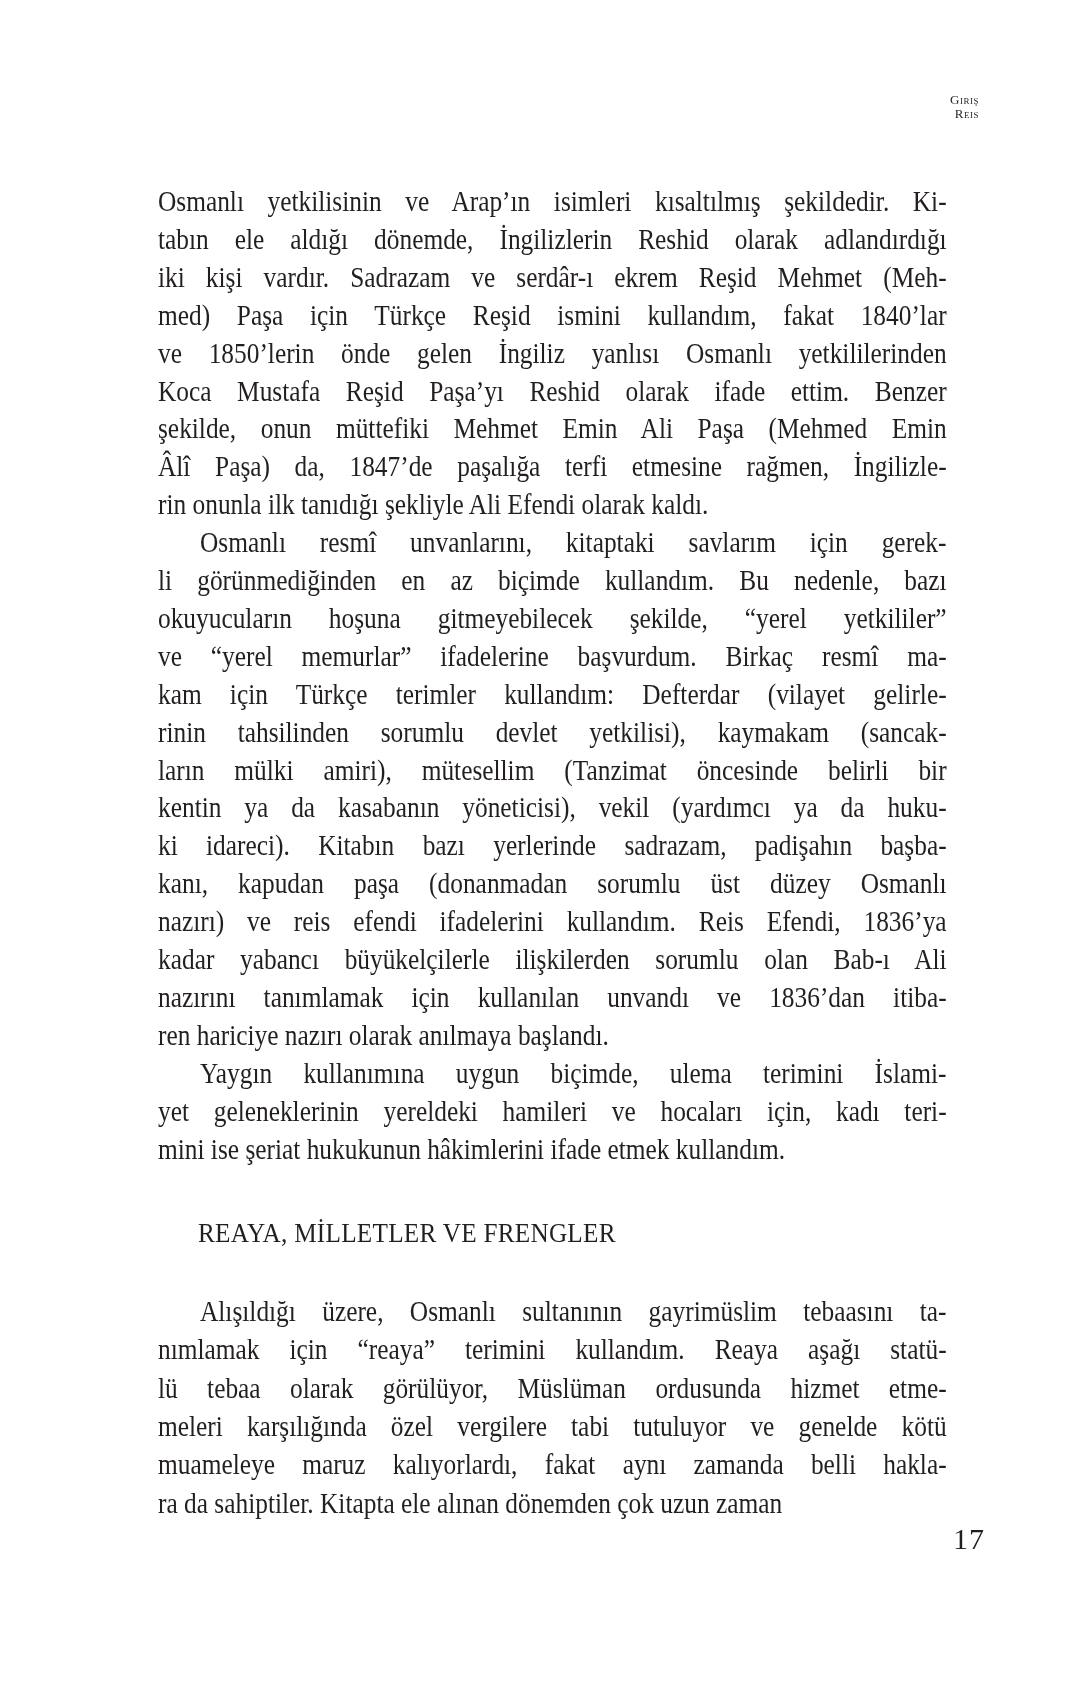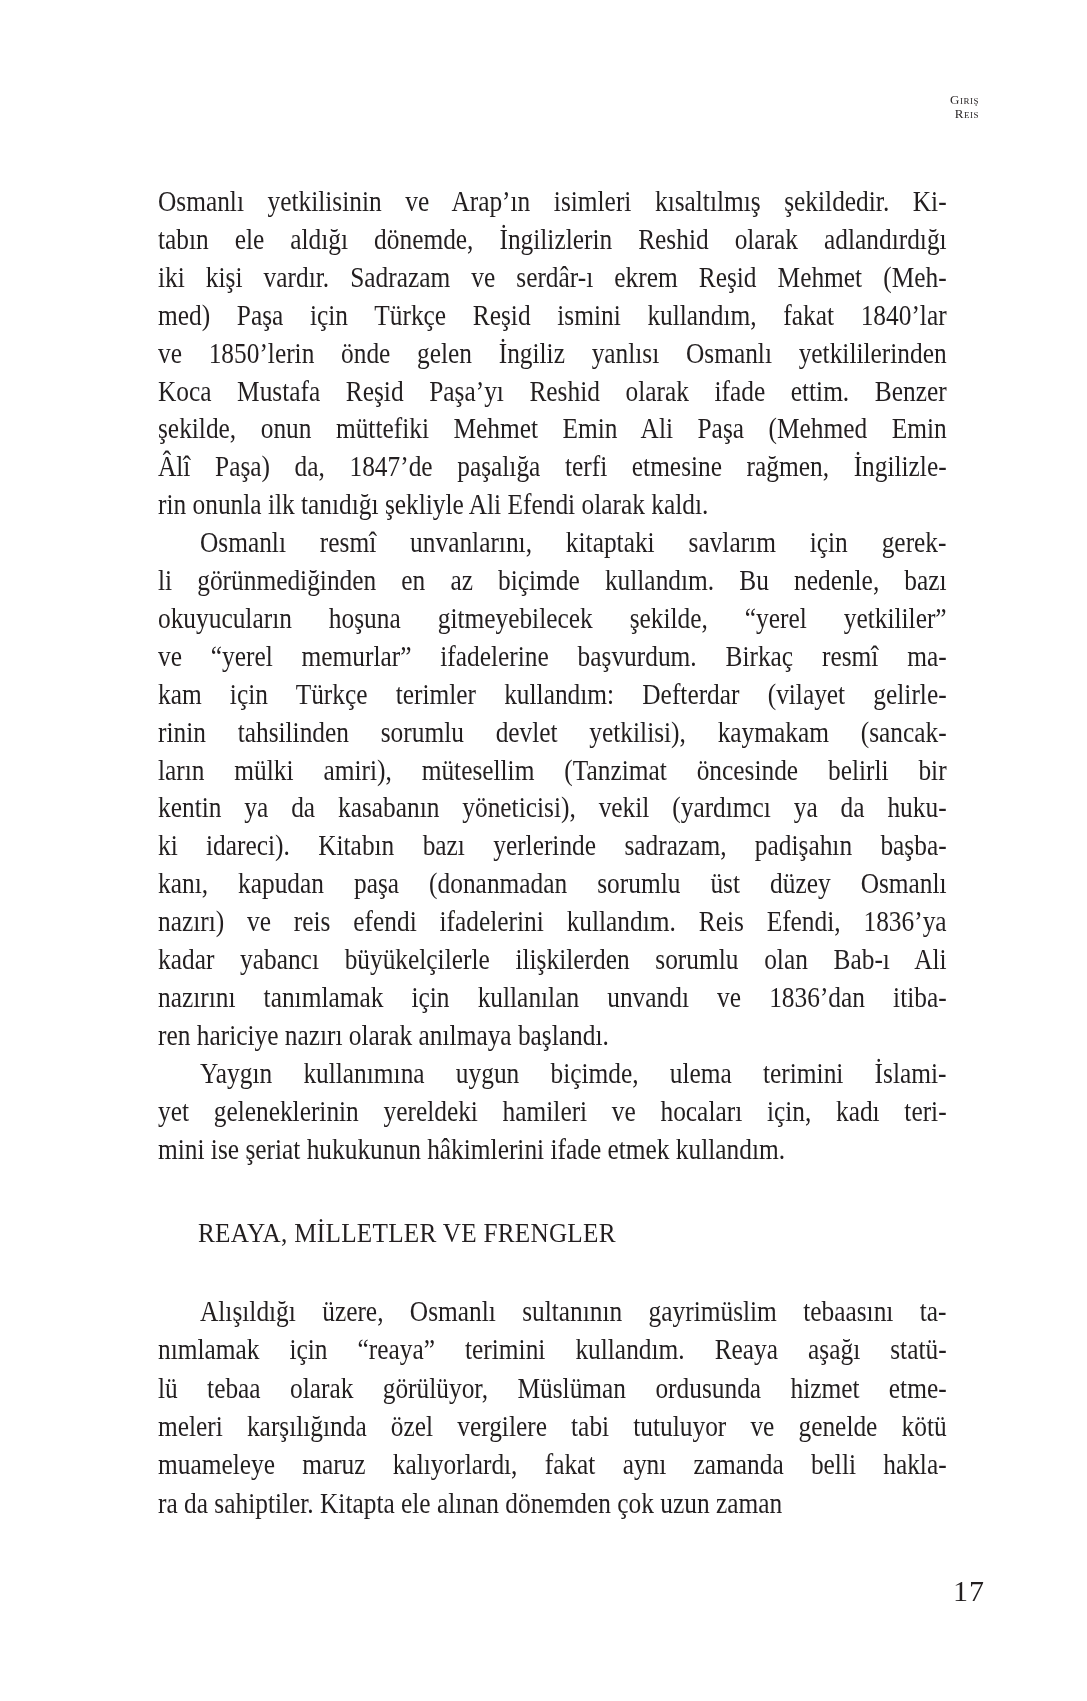--- a/index.html
+++ b/index.html
@@ -9,21 +9,21 @@
                   font-size: 13px; line-height: 14px; font-variant: small-caps; letter-spacing: 0.5px; color: #2a2627; }
   .running-head div { display: block; }
   .line { position: absolute; left: 158px; width: 917px; height: 38px;
           font-size: 29.5px; line-height: 38px; white-space: normal;
           text-align: justify; text-align-last: justify;
           transform: scaleX(0.86); transform-origin: 0 0; }
   .line.last { text-align-last: left; }
   .line.indent { left: 200px; width: 868px; }
   .heading { position: absolute; left: 198px; font-size: 28px; line-height: 38px;
              transform: scaleX(0.9); transform-origin: 0 0; letter-spacing: 0.3px; white-space: nowrap; }
-  .page-number { position: absolute; right: 102px; top: 1572px; font-size: 30px; line-height: 38px;
+  .page-number { position: absolute; right: 102px; top: 1520px; font-size: 30px; line-height: 38px;
                  letter-spacing: 1px; color: #231f20; }
 </style>
 </head>
 <body>
 
 <div class="running-head">
   <div>Giriş</div>
   <div>Reis</div>
 </div>
 

